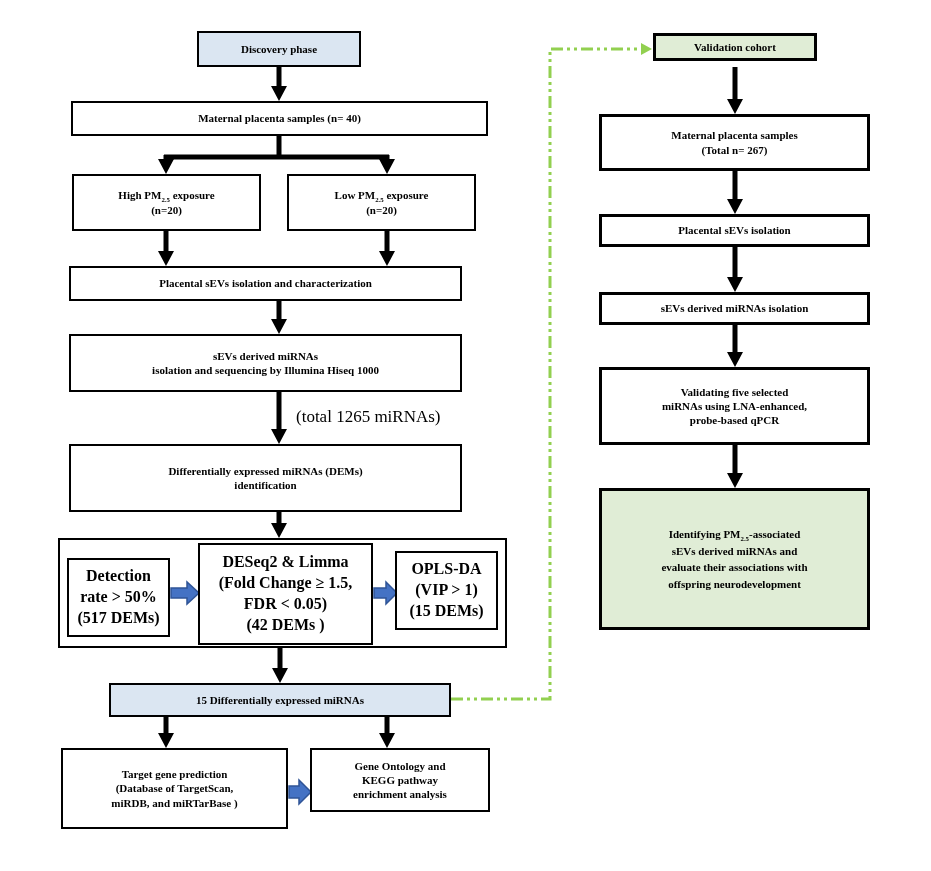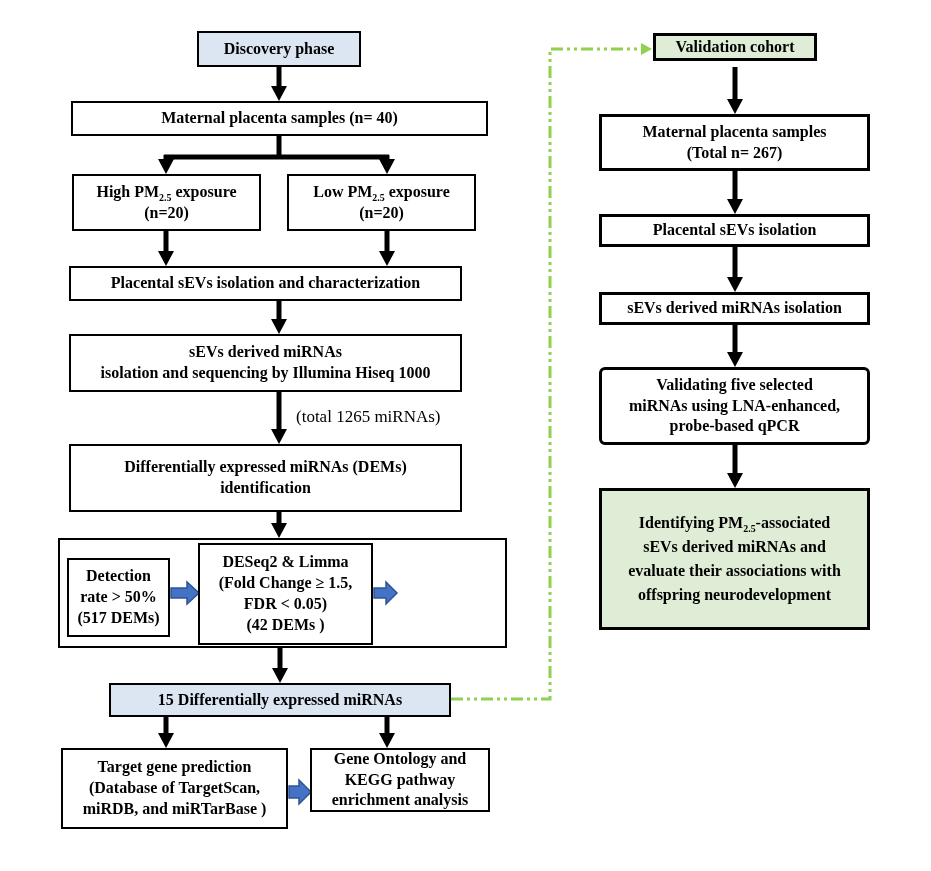--- a/index.html
+++ b/index.html
@@ -5,21 +5,21 @@
   html,body { margin:0; padding:0; background:#ffffff; }
   .canvas {
     position:relative; width:931px; height:871px; background:#fff;
     font-family:"Liberation Serif", serif; color:#000; overflow:hidden;
   }
   svg.wires { position:absolute; left:0; top:0; }
   .box {
     position:absolute; box-sizing:border-box;
     border:2.5px solid #000; background:#fff;
     display:flex; flex-direction:column; align-items:center; justify-content:center;
-    text-align:center; font-weight:bold; font-size:16px; line-height:1.3;
+    text-align:center; font-weight:bold; font-size:11px; line-height:1.3;
   }
   .box .line { display:block; }
   .blue  { background:var(--box-blue); }
   .green { background:var(--box-green); }
   .thick { border-width:3px; }
   .fs16  { font-size:16px; }
   .lh15  { line-height:1.5; }
   .n     { font-weight:bold; }
   sub    { font-size:0.62em; line-height:0; }
   .note {
@@ -120,20 +120,25 @@
     <span class="line n">(517 DEMs)</span>
   </div>
 
   <div class="box fs16" style="left:198px; top:543px; width:175px; height:102px;">
     <span class="line">DESeq2 &amp; Limma</span>
     <span class="line n">(Fold Change ≥ 1.5,</span>
     <span class="line n">FDR &lt; 0.05)</span>
     <span class="line n">(42 DEMs )</span>
   </div>
 
+  <div class="box fs16" style="left:395px; top:551px; width:103px; height:79px;">
+    <span class="line">OPLS-DA</span>
+    <span class="line n">(VIP &gt; 1)</span>
+    <span class="line n">(15 DEMs)</span>
+  </div>
 
   <div class="box blue" style="left:109px; top:683px; width:342px; height:34px;">
     <span class="line">15 Differentially expressed miRNAs</span>
   </div>
 
   <div class="box" style="left:61px; top:748px; width:227px; height:81px;">
     <span class="line">Target gene prediction</span>
     <span class="line n">(Database of TargetScan,</span>
     <span class="line n">miRDB, and miRTarBase )</span>
   </div>
@@ -154,21 +159,21 @@
   </div>
 
   <div class="box thick" style="left:599px; top:214px; width:271px; height:33px;">
     <span class="line">Placental sEVs isolation</span>
   </div>
 
   <div class="box thick" style="left:599px; top:292px; width:271px; height:33px;">
     <span class="line">sEVs derived miRNAs isolation</span>
   </div>
 
-  <div class="box thick" style="left:599px; top:367px; width:271px; height:78px;border-radius:6px;">
+  <div class="box thick" style="left:599px; top:367px; width:271px; height:78px;">
     <span class="line">Validating five selected</span>
     <span class="line">miRNAs using LNA-enhanced,</span>
     <span class="line">probe-based qPCR</span>
   </div>
 
   <div class="box green thick lh15" style="left:599px; top:488px; width:271px; height:142px;">
     <span class="line"><span>Identifying PM</span><sub>2.5</sub><span>-associated</span></span>
     <span class="line">sEVs derived miRNAs and</span>
     <span class="line">evaluate their associations with</span>
     <span class="line">offspring neurodevelopment</span>

